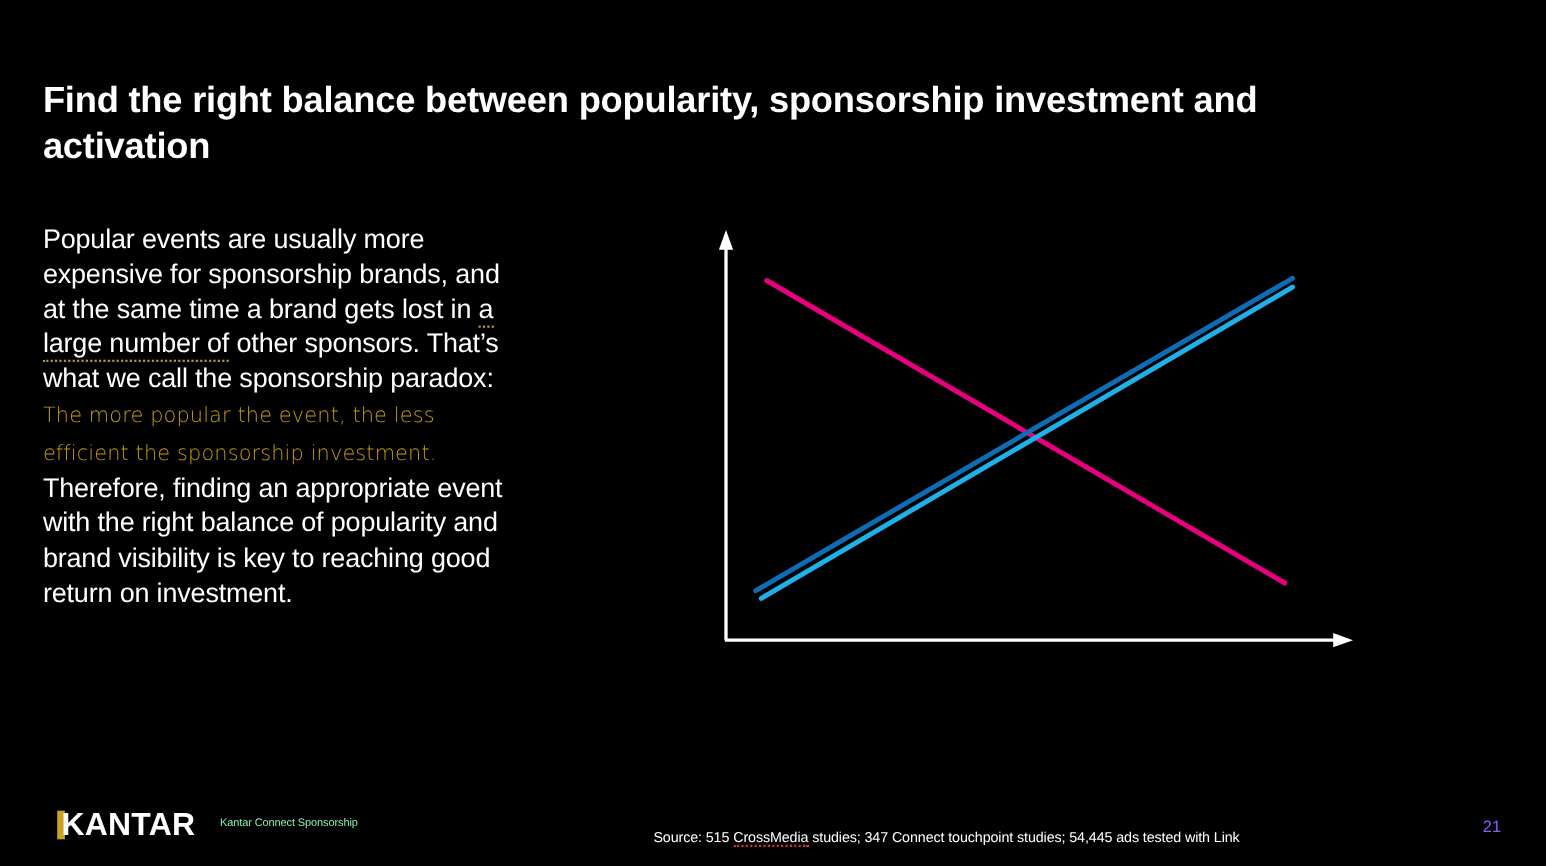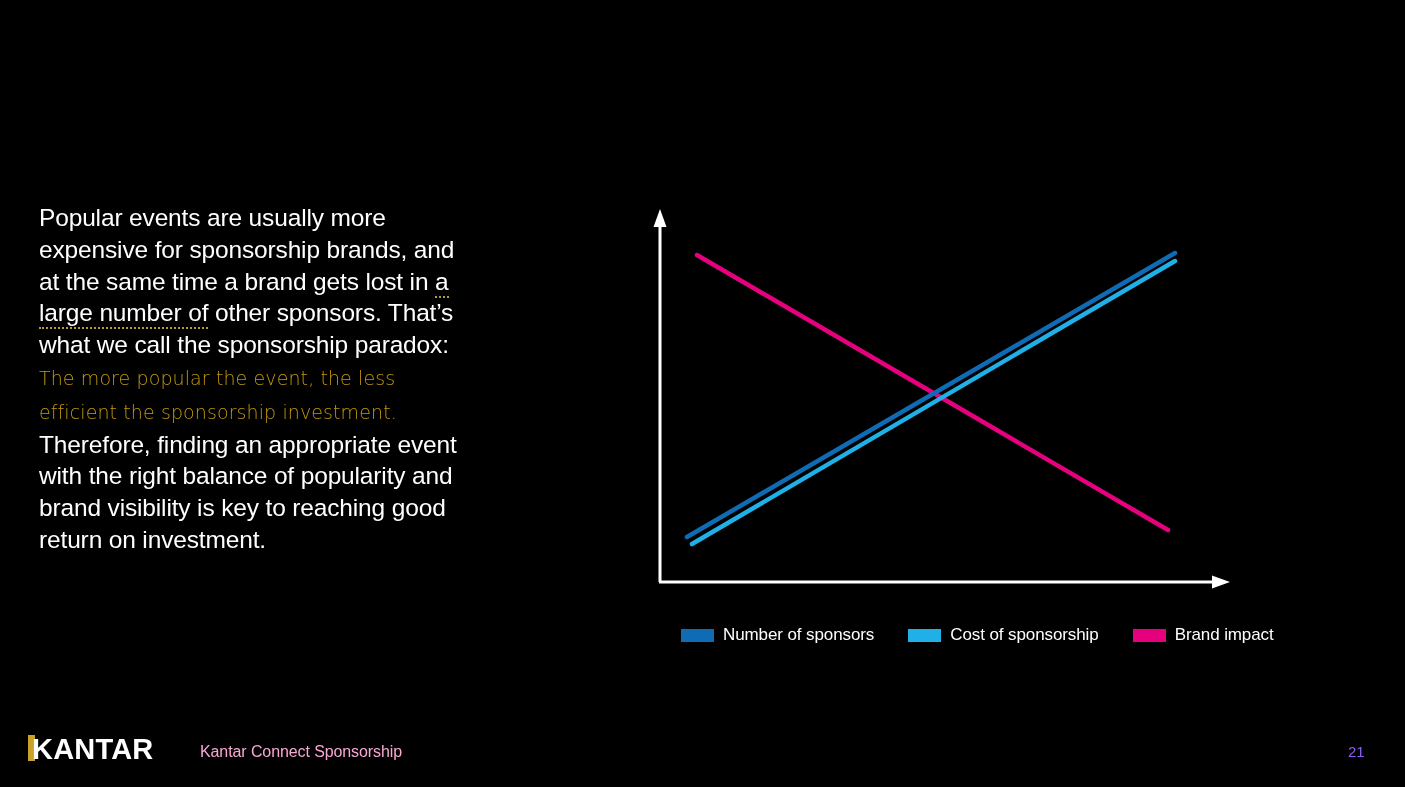--- a/index.html
+++ b/index.html
@@ -88,45 +88,46 @@
   .legend-label {
     color: #ffffff;
     font-size: 17px;
     letter-spacing: -0.1px;
     white-space: nowrap;
   }
 
   
   #logo {
     position: absolute;
-    left: 28px;
+    left: 52px;
     top: 735px;
     display: flex;
+    align-items: center;
     height: 30px;
   }
   #logo-bar {
     width: 7px;
     height: 26px;
     background: #c9a227;
     margin-right: 1px;
   }
   #logo-text {
     color: #ffffff;
     font-size: 29px;
     font-weight: bold;
     letter-spacing: 0.2px;
     line-height: 1;
     margin-left: -4px;
   }
   #footer-deck {
     position: absolute;
     left: 200px;
     top: 743px;
-    color: #f9a8d4;
-    font-size: 16px;
+    color: #86efac;
+    font-size: 10px;
     letter-spacing: -0.1px;
   }
   #source {
     position: absolute;
     left: 594px;
     top: 753px;
     color: #ffffff;
     font-size: 13px;
     letter-spacing: -0.1px;
     white-space: nowrap;
@@ -141,20 +142,21 @@
     top: 743px;
     color: #8b5cf6;
     font-size: 15px;
   }
 </style>
 </head>
 <body>
 
 <div id="slide">
 
+  <h1 id="title">Find the right balance between popularity, sponsorship investment and activation</h1>
 
   <div id="bodycopy"><span>Popular events are usually more expensive for sponsorship brands, and at the same time a brand gets lost in </span><span class="grammar">a large number of</span><span> other sponsors. That’s what we call the sponsorship paradox: </span><span class="gold">The more popular the event, the less efficient the sponsorship investment.</span><span> Therefore, finding an appropriate event with the right balance of popularity and brand visibility is key to reaching good return on investment.</span></div>
 
   <div id="chart-wrap">
     <svg id="chart-svg" width="610" height="400" viewBox="0 0 610 400" xmlns="http://www.w3.org/2000/svg">
 
       <g>
         <line x1="20" y1="24" x2="20" y2="382" stroke="#ffffff" stroke-width="3"></line>
         <polygon points="20,9 13.5,27 26.5,27" fill="#ffffff"></polygon>
       </g>
@@ -165,38 +167,25 @@
       </g>
 
       <line x1="57" y1="55" x2="528" y2="330" stroke="#e6007e" stroke-width="4.5" stroke-linecap="round"></line>
 
       <line x1="47" y1="337" x2="535" y2="53" stroke="#0f6cb4" stroke-width="4.5" stroke-linecap="round"></line>
 
       <line x1="52" y1="344" x2="535" y2="61" stroke="#20b0e8" stroke-width="4.5" stroke-linecap="round"></line>
     </svg>
   </div>
 
-  <div id="legend">
-    <div class="legend-item">
-      <span class="legend-swatch" style="background:#0f6cb4"></span>
-      <span class="legend-label">Number of sponsors</span>
-    </div>
-    <div class="legend-item">
-      <span class="legend-swatch" style="background:#20b0e8"></span>
-      <span class="legend-label">Cost of sponsorship</span>
-    </div>
-    <div class="legend-item">
-      <span class="legend-swatch" style="background:#e6007e"></span>
-      <span class="legend-label">Brand impact</span>
-    </div>
-  </div>
 
   <div id="logo">
     <span id="logo-bar"></span>
     <span id="logo-text">KANTAR</span>
   </div>
 
   <div id="footer-deck">Kantar Connect Sponsorship</div>
 
+  <div id="source"><span>Source: 515 </span><span class="spell">CrossMedia</span><span> studies; 347 Connect touchpoint studies; 54,445 ads tested with Link</span></div>
 
   <div id="pagenum">21</div>
 
 </div>
 
 </body></html>

